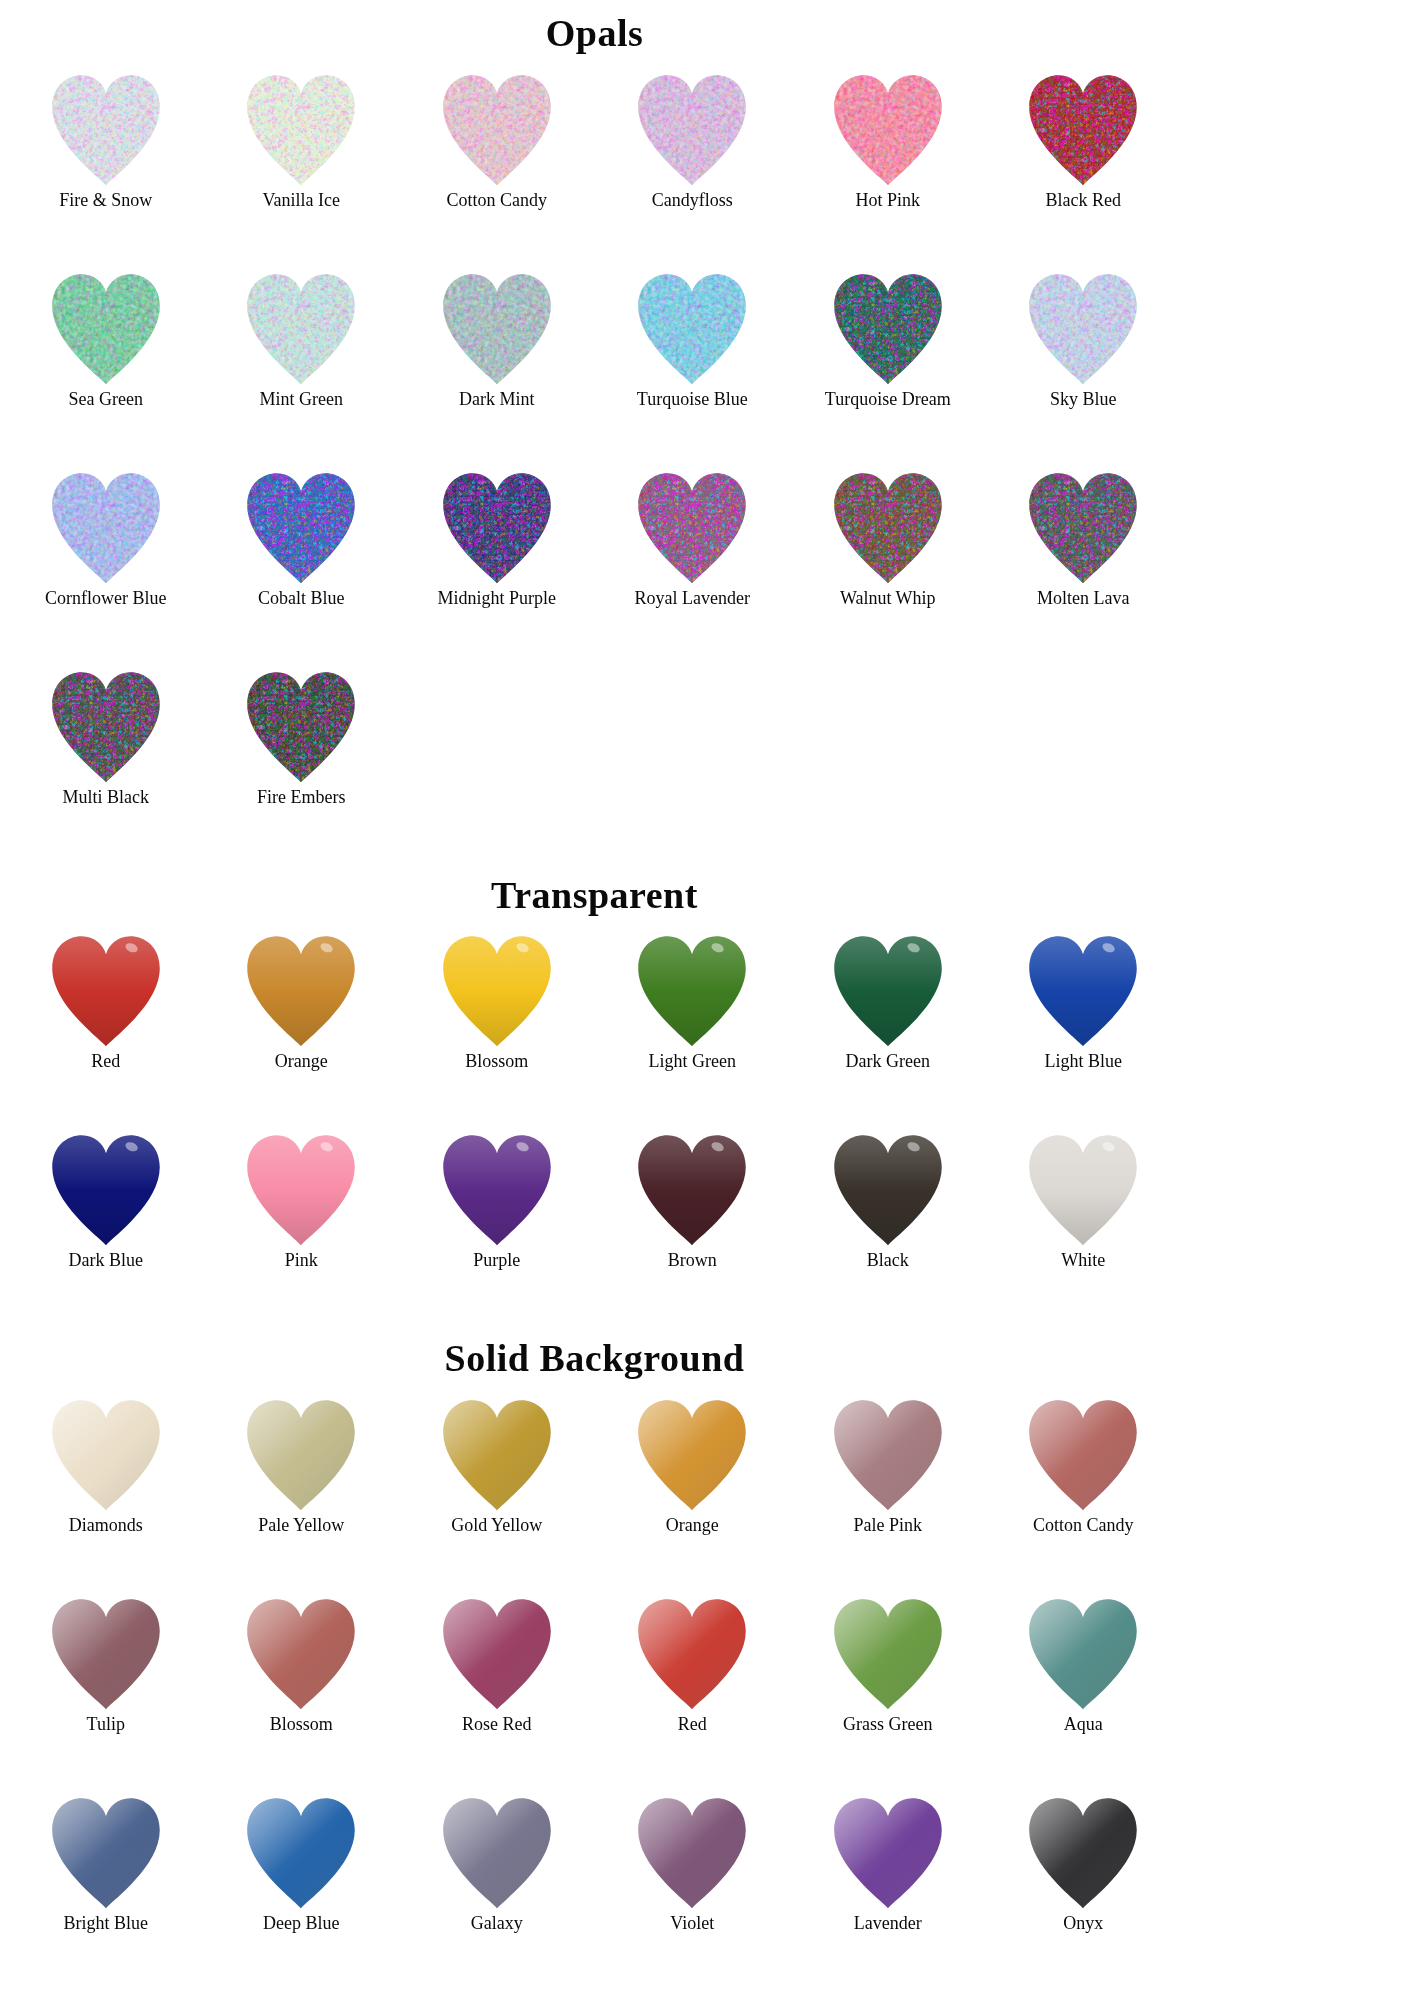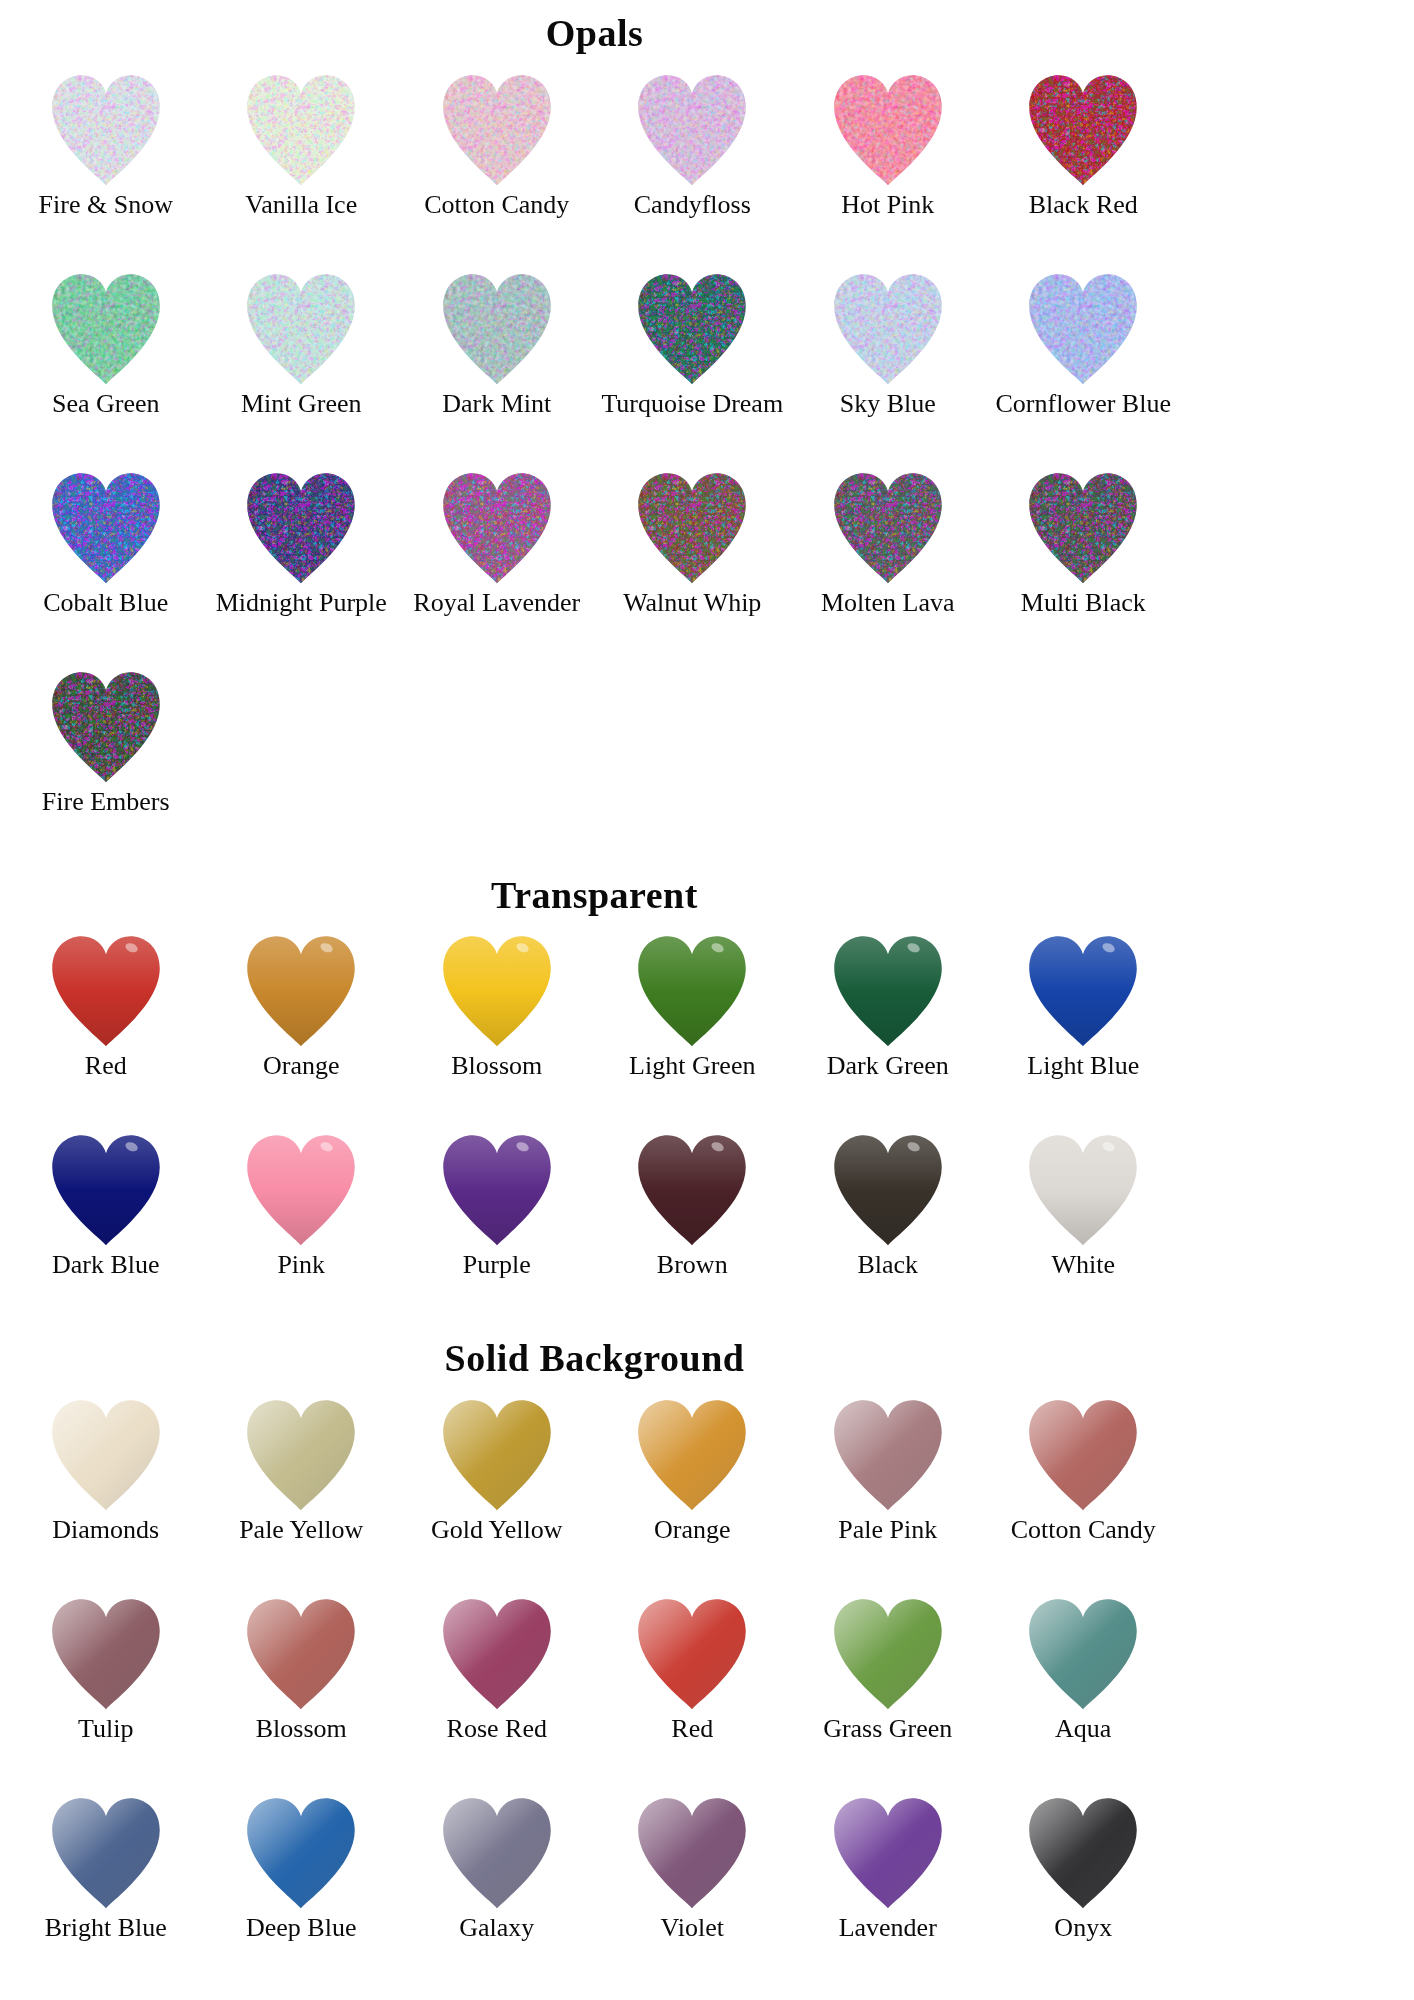--- a/index.html
+++ b/index.html
@@ -17,21 +17,21 @@
   .swatch-grid{
     display:grid;grid-template-columns:repeat(6,1fr);
     padding:0 8px;justify-items:center;
   }
   .swatch-cell{
     height:199px;display:flex;flex-direction:column;align-items:center;
     justify-content:flex-start;padding-top:4px;box-sizing:border-box;
   }
   svg.heart{width:128px;height:118px;display:block;flex:0 0 auto;}
   .swatch-label{
-    font-size:26px;line-height:1.1;margin-top:3px;white-space:nowrap;
+    font-size:18px;line-height:1.1;margin-top:3px;white-space:nowrap;
     text-align:center;
   }
   #svg-defs{position:absolute;width:0;height:0;overflow:hidden;}
 </style>
 </head>
 <body>
 
 <svg id="svg-defs" aria-hidden="true">
   <defs>
     <filter id="fleckLight" x="-5%" y="-5%" width="110%" height="110%">
@@ -134,20 +134,29 @@
             <defs></defs>
             <path d="M50 90C44 83 8 57 8 29 8 12 20 4 31 4 41 4 48 11 50 18 52 11 59 4 69 4 80 4 92 12 92 29 92 57 56 83 50 90Z" fill="#7fa9a7"></path>
             <path d="M50 90C44 83 8 57 8 29 8 12 20 4 31 4 41 4 48 11 50 18 52 11 59 4 69 4 80 4 92 12 92 29 92 57 56 83 50 90Z" fill="#7fa9a7" filter="url(#fleckColor)" opacity="0.28"></path>
             <path d="M50 90C44 83 8 57 8 29 8 12 20 4 31 4 41 4 48 11 50 18 52 11 59 4 69 4 80 4 92 12 92 29 92 57 56 83 50 90Z" fill="#7fa9a7" filter="url(#fleckLight)" opacity="0.55"></path>
           </svg>
           <div class="swatch-label">Dark Mint</div>
         </div>
         <div class="swatch-cell">
           <svg viewBox="0 0 100 92" class="heart">
             <defs></defs>
+            <path d="M50 90C44 83 8 57 8 29 8 12 20 4 31 4 41 4 48 11 50 18 52 11 59 4 69 4 80 4 92 12 92 29 92 57 56 83 50 90Z" fill="#46bddd"></path>
+            <path d="M50 90C44 83 8 57 8 29 8 12 20 4 31 4 41 4 48 11 50 18 52 11 59 4 69 4 80 4 92 12 92 29 92 57 56 83 50 90Z" fill="#46bddd" filter="url(#fleckColor)" opacity="0.28"></path>
+            <path d="M50 90C44 83 8 57 8 29 8 12 20 4 31 4 41 4 48 11 50 18 52 11 59 4 69 4 80 4 92 12 92 29 92 57 56 83 50 90Z" fill="#46bddd" filter="url(#fleckLight)" opacity="0.55"></path>
+          </svg>
+          <div class="swatch-label">Turquoise Blue</div>
+        </div>
+        <div class="swatch-cell">
+          <svg viewBox="0 0 100 92" class="heart">
+            <defs></defs>
             <path d="M50 90C44 83 8 57 8 29 8 12 20 4 31 4 41 4 48 11 50 18 52 11 59 4 69 4 80 4 92 12 92 29 92 57 56 83 50 90Z" fill="#174f4c"></path>
             <path d="M50 90C44 83 8 57 8 29 8 12 20 4 31 4 41 4 48 11 50 18 52 11 59 4 69 4 80 4 92 12 92 29 92 57 56 83 50 90Z" fill="#174f4c" filter="url(#fleckColor)" opacity="0.50"></path>
             <path d="M50 90C44 83 8 57 8 29 8 12 20 4 31 4 41 4 48 11 50 18 52 11 59 4 69 4 80 4 92 12 92 29 92 57 56 83 50 90Z" fill="#174f4c" filter="url(#fleckLight)" opacity="0.14"></path>
           </svg>
           <div class="swatch-label">Turquoise Dream</div>
         </div>
         <div class="swatch-cell">
           <svg viewBox="0 0 100 92" class="heart">
             <defs></defs>
             <path d="M50 90C44 83 8 57 8 29 8 12 20 4 31 4 41 4 48 11 50 18 52 11 59 4 69 4 80 4 92 12 92 29 92 57 56 83 50 90Z" fill="#aac2e2"></path>

